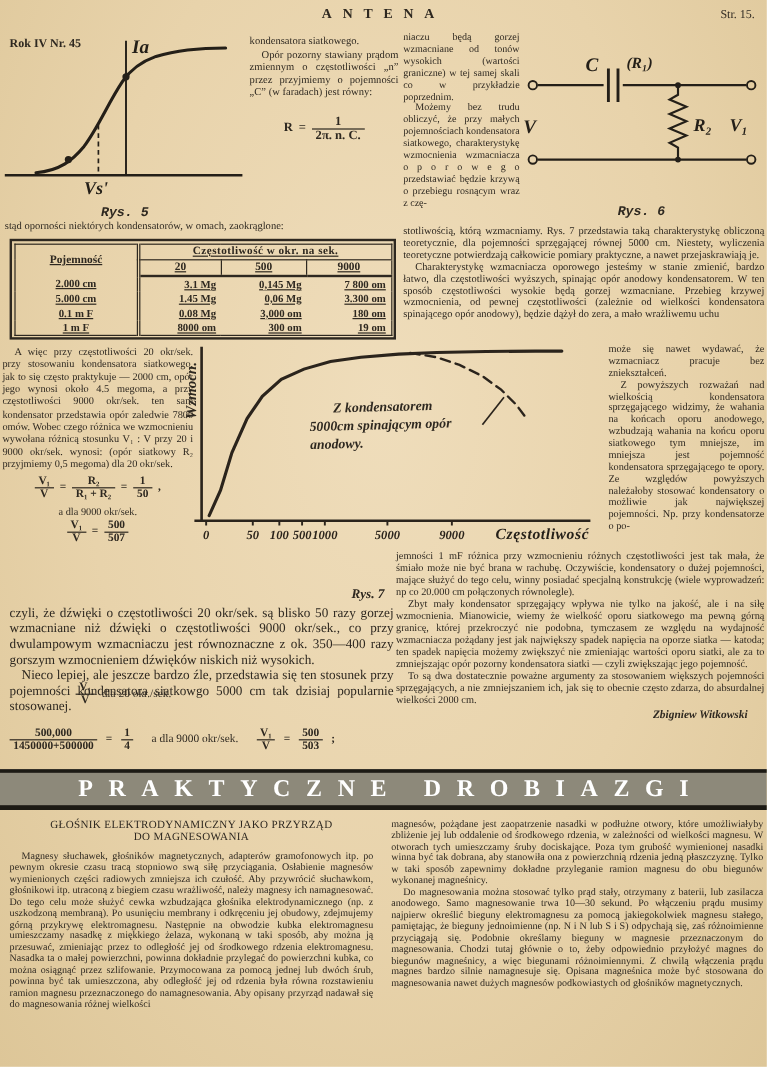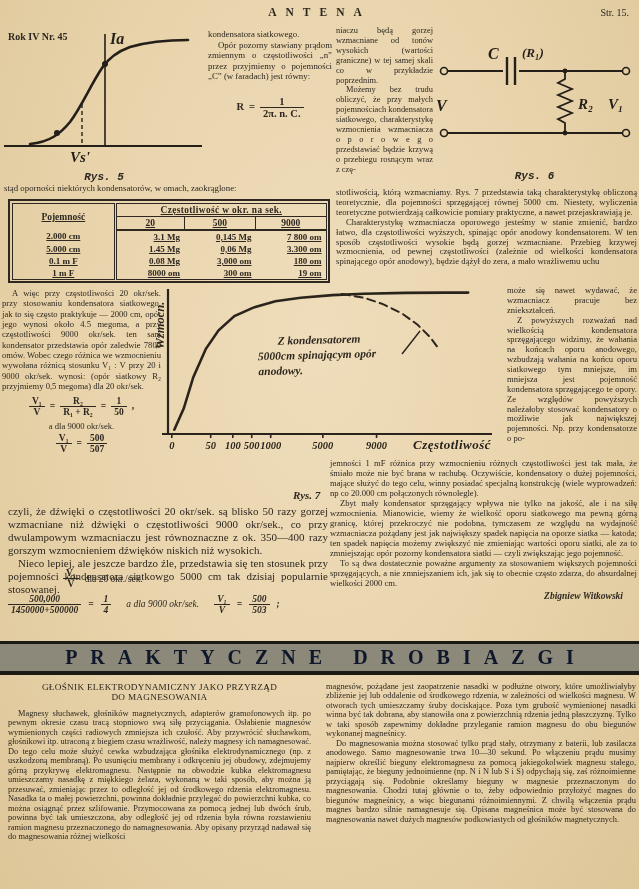--- a/index.html
+++ b/index.html
@@ -56,21 +56,21 @@
   #rys7cap{left:293px;top:461px;font-style:italic;font-weight:bold;font-size:11px;margin-top:28px;}
   
   #belowleft{left:8px;top:505px;width:320px;font-size:11px;line-height:1.18;}
   #formulablock{left:8px;top:568px;width:322px;font-size:9px;font-weight:bold;}
   .frow.left{justify-content:flex-start;}
   #dlategoline{left:8px;top:620px;width:322px;font-size:8.8px;text-align:justify;text-align-last:justify;}
   #belowright{left:330px;top:459px;width:307px;font-size:8.6px;line-height:1.16;}
   #byline{text-align:right;font-style:italic;font-weight:bold;font-size:9.5px;margin-top:2px;padding-right:14px;}
   
   #band{left:0;top:641px;width:639px;height:34px;box-sizing:border-box;background:#8d897a;border-top:3px solid #1c1a14;border-bottom:4px solid #1c1a14;display:flex;align-items:center;justify-content:center;}
-  #band span{font-size:20px;font-weight:bold;letter-spacing:13px;color:#0f172a;text-indent:13px;}
+  #band span{font-size:20px;font-weight:bold;letter-spacing:13px;color:#ffffff;text-indent:13px;}
   
   #botleft{left:8px;top:682px;width:303px;font-size:8.4px;line-height:1.13;}
   #botright{left:326px;top:682px;width:310px;font-size:8.4px;line-height:1.13;}
   #art2head{text-align:center;white-space:pre-line;font-size:9.2px;letter-spacing:.3px;margin-bottom:6px;}
 </style>
 </head>
 <body>
 
 <div id="page">
 
@@ -256,21 +256,21 @@
   </div>
 
   <div class="abs" id="formulablock">
     <div class="frow left" style="padding-left:55px;gap:6px;">
       <span class="frac">
           <span class="fnum">V₁</span>
           <span class="fden">V</span>
         </span>
       <span style="font-weight:normal;">dla 20 okr./sek.</span>
     </div>
-    <div class="frow left" style="gap:7px;margin-top:4px;font-style:italic;">
+    <div class="frow left" style="gap:7px;margin-top:16px;">
       <span class="frac">
           <span class="fnum">500,000</span>
           <span class="fden">1450000+500000</span>
         </span>
       <span>=</span>
       <span class="frac">
           <span class="fnum">1</span>
           <span class="fden">4</span>
         </span>
       <span style="font-weight:normal;margin:0 8px;">a dla 9000 okr/sek.</span>

